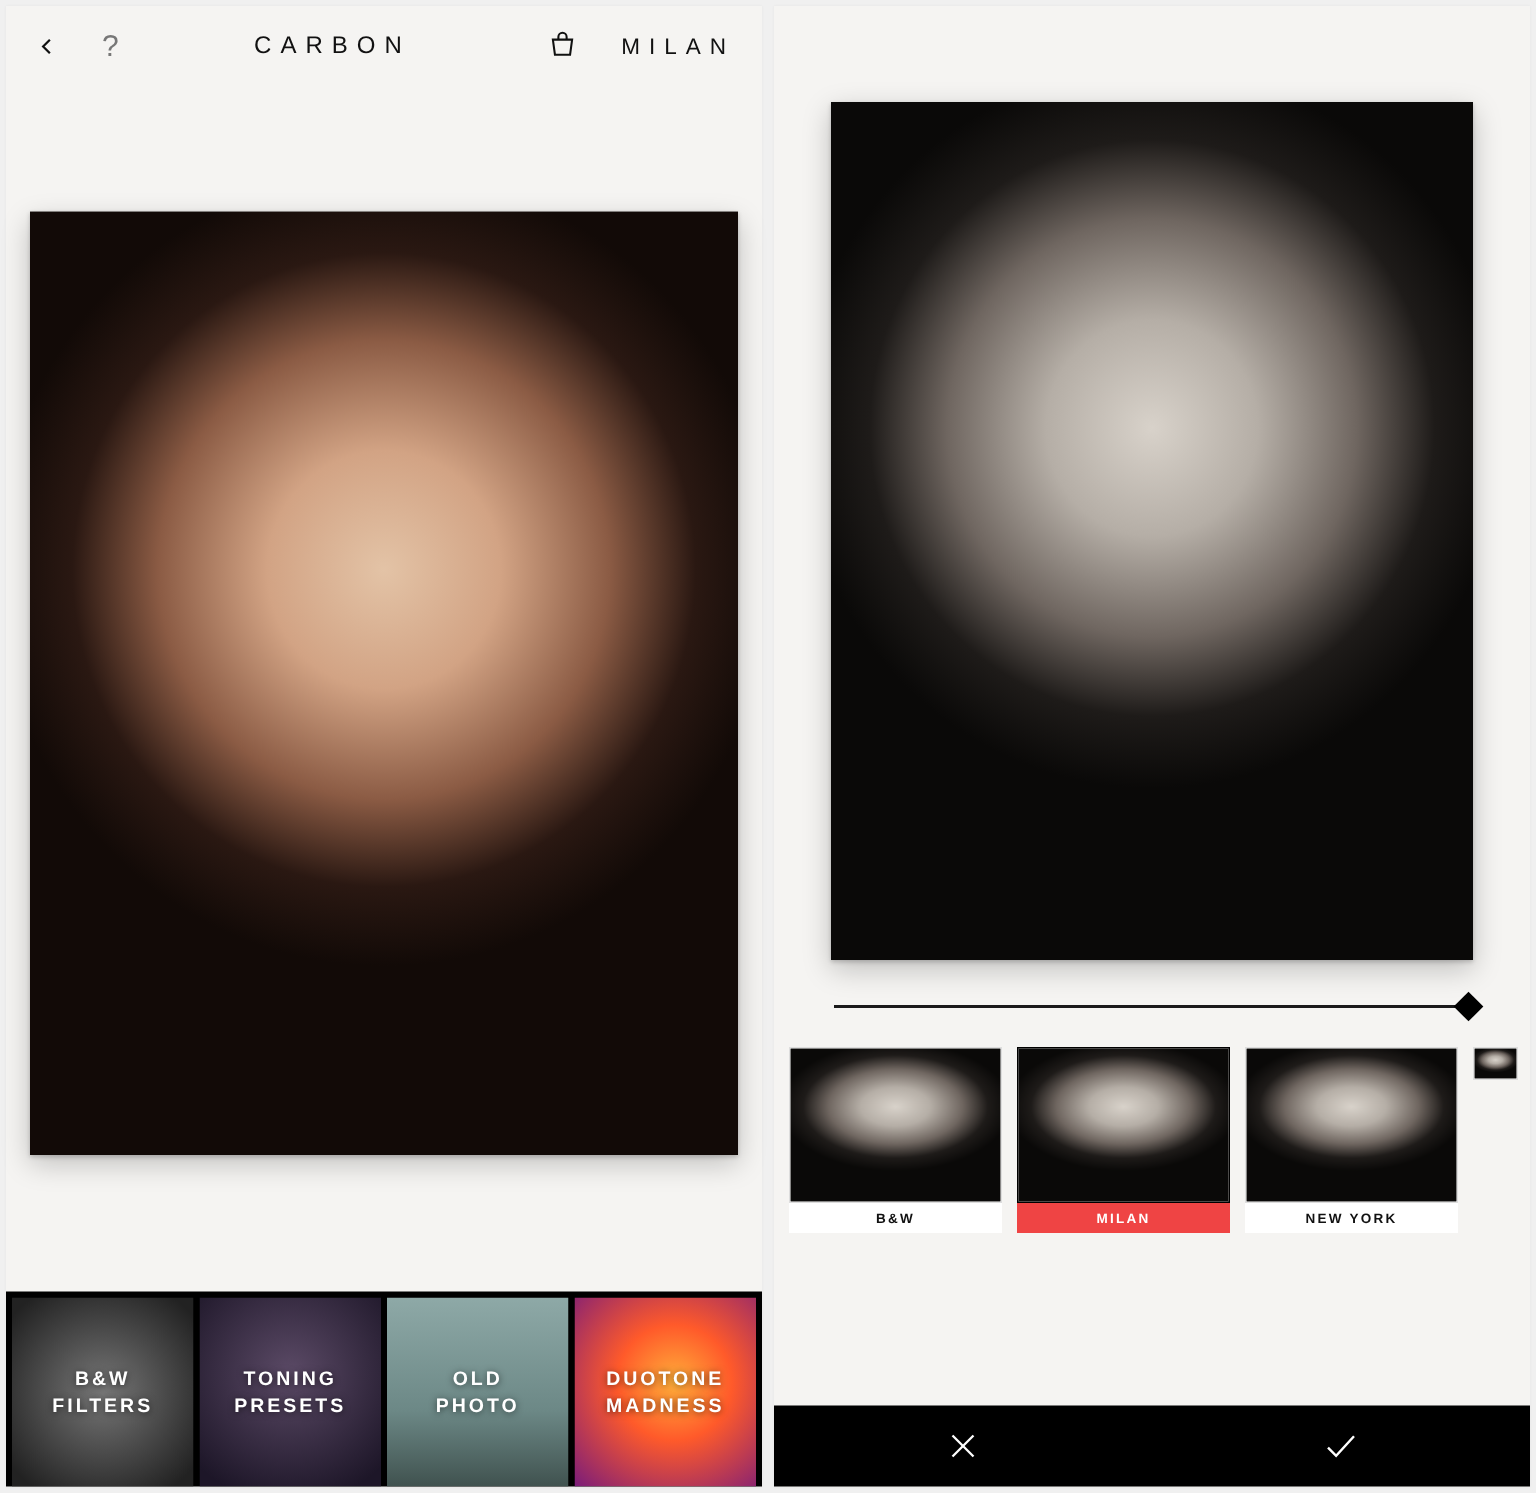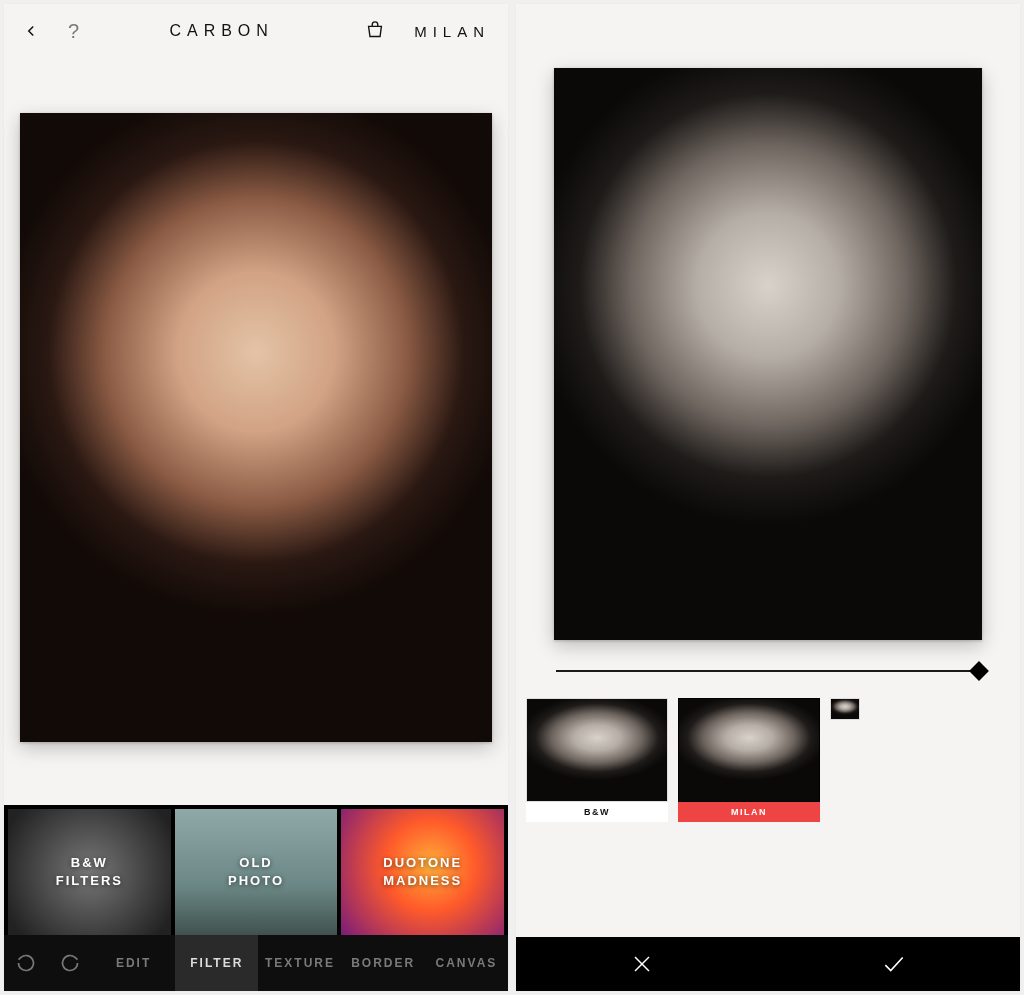--- a/index.html
+++ b/index.html
@@ -253,51 +253,37 @@
         <div class="portrait"></div>
       </div>
     </div>
 
     <div class="cat-strip" id="cat-strip">
         <div class="cat cat-bw">
           <div class="bg"></div>
           <div class="label">B&amp;W
 FILTERS</div>
         </div>
+        <div class="cat cat-ton">
+          <div class="bg"></div>
+          <div class="label">TONING
+PRESETS</div>
+        </div>
         <div class="cat cat-old">
           <div class="bg"></div>
           <div class="label">OLD
 PHOTO</div>
         </div>
         <div class="cat cat-duo">
           <div class="bg"></div>
           <div class="label">DUOTONE
 MADNESS</div>
         </div>
       </div>
 
-    <div class="tabbar">
-      <div class="hist">
-        <svg width="20" height="20" viewBox="0 0 24 24" fill="none" stroke="currentColor" stroke-width="2">
-            <path d="M3 12a9 9 0 1 0 3-6.7L3 8"></path>
-          </svg>
-      </div>
-      <div class="hist">
-        <svg width="20" height="20" viewBox="0 0 24 24" fill="none" stroke="currentColor" stroke-width="2">
-            <path d="M21 12a9 9 0 1 1-3-6.7L21 8"></path>
-          </svg>
-      </div>
-      <div id="tabs-host" style="flex:1;display:flex;">
-          <div class="tab">EDIT</div>
-          <div class="tab active">FILTER</div>
-          <div class="tab">TEXTURE</div>
-          <div class="tab">BORDER</div>
-          <div class="tab">CANVAS</div>
-        </div>
-    </div>
   </div>
 
   <div class="screen screen-r">
     <div class="r-spacer-top"></div>
     <div class="r-canvas-area">
       <div class="photo-frame">
         <div class="portrait bw"></div>
       </div>
     </div>
 
@@ -313,20 +299,26 @@
             <div class="portrait bw"></div>
           </div>
           <div class="plabel">B&amp;W</div>
         </div>
         <div class="preset active">
           <div class="thumb">
             <div class="portrait bw"></div>
           </div>
           <div class="plabel">MILAN</div>
         </div>
+        <div class="preset">
+          <div class="thumb">
+            <div class="portrait bw"></div>
+          </div>
+          <div class="plabel">NEW YORK</div>
+        </div>
         <div class="preset" style="width: 30px;">
           <div class="thumb">
             <div class="portrait bw"></div>
           </div>
         </div>
       </div>
 
     <div class="confirm-bar">
       <div class="cbtn">
         <svg width="24" height="24" viewBox="0 0 24 24" fill="none" stroke="currentColor" stroke-width="1.5">

